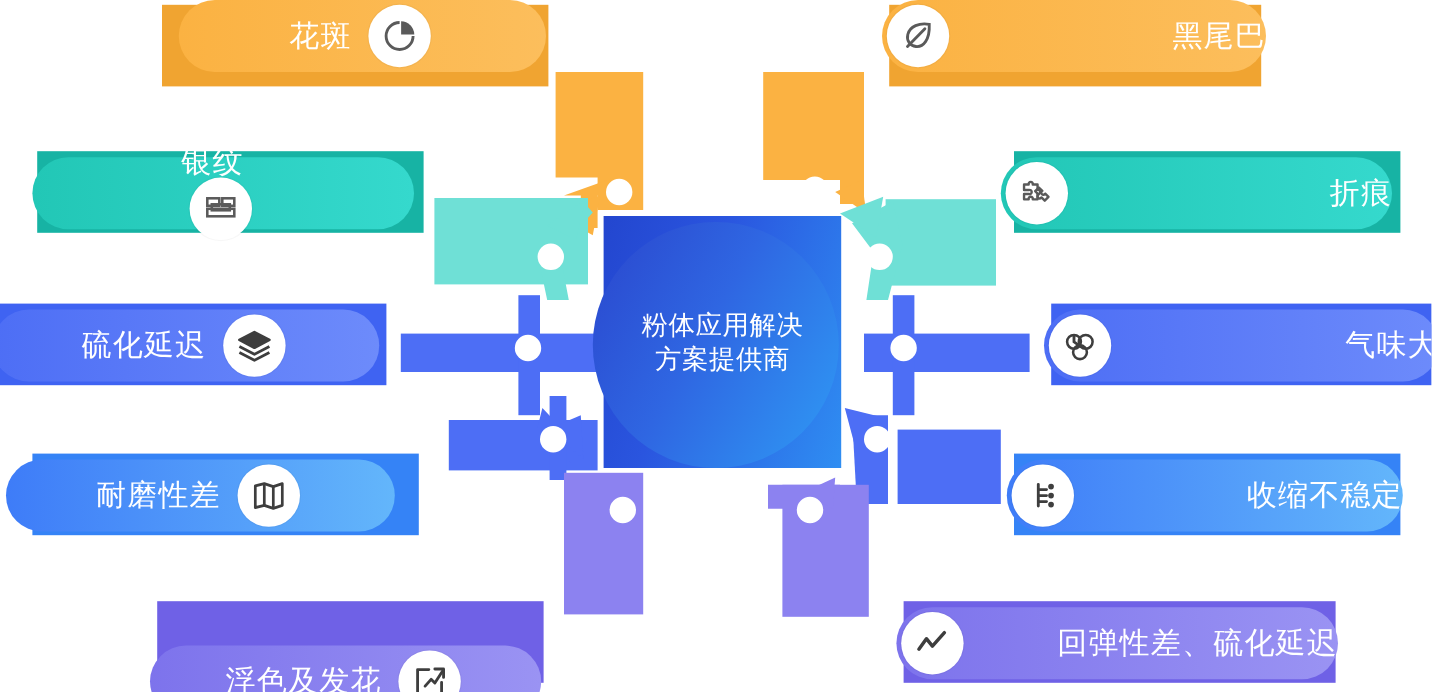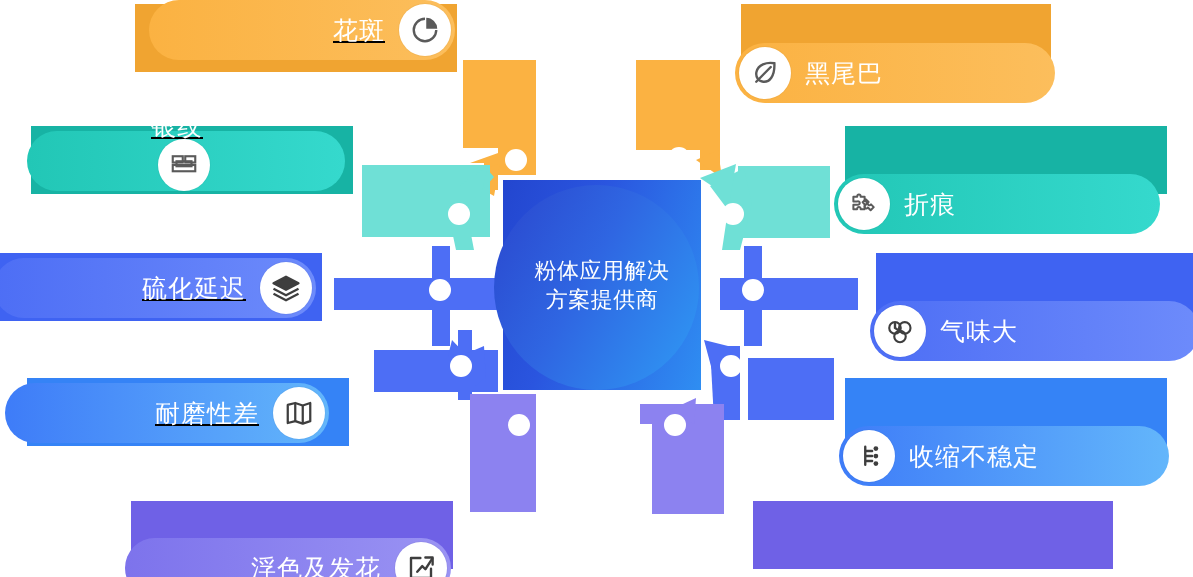--- a/index.html
+++ b/index.html
@@ -56,31 +56,29 @@
     display: flex;
     align-items: center;
     justify-content: center;
     flex: none;
     box-shadow: 0 0 0 1px rgba(0,0,0,0.03);
   }
   .badge svg { display: block; }
 
   
   .pill.right-align {
-    justify-content: flex-end;
+    justify-content: center;
     padding-right: 4px;
-    text-decoration: underline;
   }
   .pill.right-align .pill-label { margin-right: 14px; }
 
   
   .pill.left-align {
-    justify-content: flex-start;
+    justify-content: space-between;
     padding-left: 4px;
-    margin-top: 43px;
   }
   .pill.left-align .pill-label { margin-left: 14px; }
 
   
   #center-node {
     position: absolute;
     left: 503px; top: 180px;
     width: 198px; height: 210px;
     z-index: 6;
   }
@@ -299,20 +297,28 @@
         <path d="M9 4.5 V19 M9 8 H14.5 M9 12 H14.5 M9 16 H14.5"></path>
         <circle cx="17.5" cy="6" r="1.9" fill="#3e3e3e" stroke="none"></circle>
         <circle cx="17.5" cy="12" r="1.9" fill="#3e3e3e" stroke="none"></circle>
         <circle cx="17.5" cy="18" r="1.9" fill="#3e3e3e" stroke="none"></circle>
       </svg>
     </span>
     <span class="pill-label">收缩不稳定</span>
   </div>
 
   <div class="slab t-purple-slab" style="left:753px; top:501px; width:360px; height:68px;"></div>
+  <div class="pill left-align t-purple" style="left:747px; top:506px; width:368px;">
+    <span class="badge">
+      <svg width="30" height="30" viewBox="0 0 24 24" fill="none" stroke="#3e3e3e" stroke-width="2.3" stroke-linecap="round" stroke-linejoin="round">
+        <polyline points="3,16 8,9 12,14 20,5"></polyline>
+      </svg>
+    </span>
+    <span class="pill-label">回弹性差、硫化延迟</span>
+  </div>
 
   <div id="center-node">
     <div id="center-square"></div>
     <div id="center-circle"></div>
     <div id="center-text">
       <span>粉体应用解决</span>
       <span>方案提供商</span>
     </div>
   </div>
 

